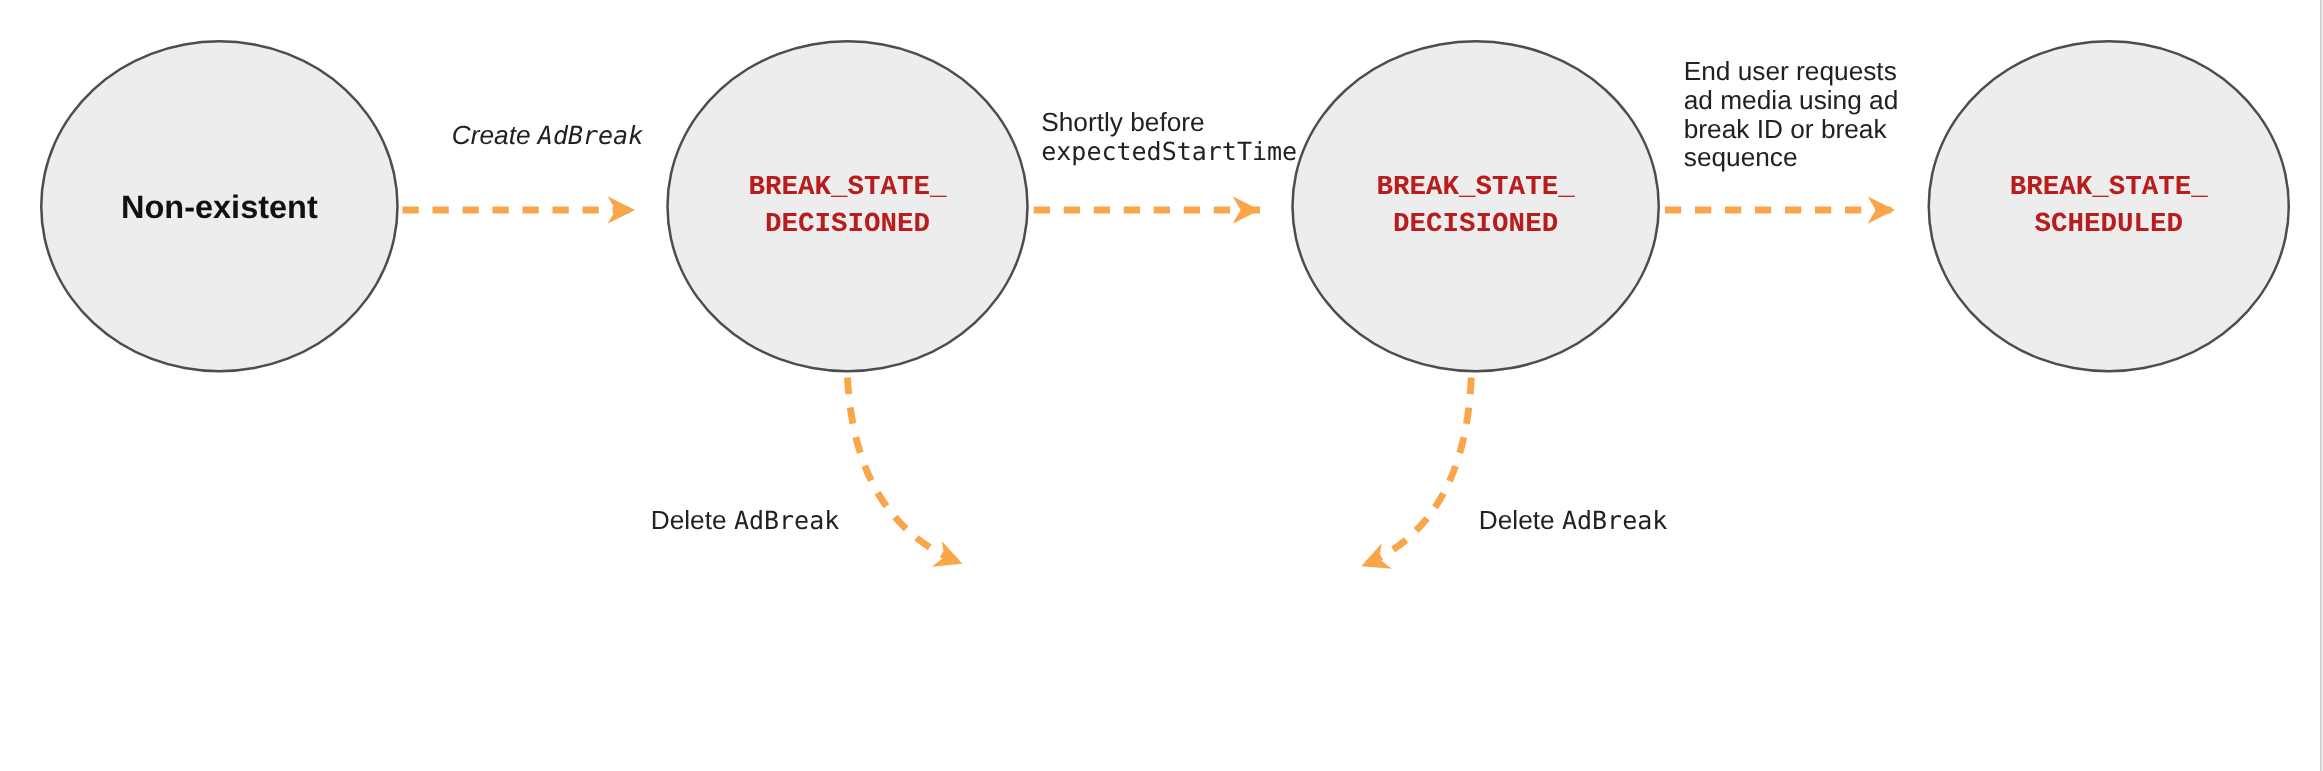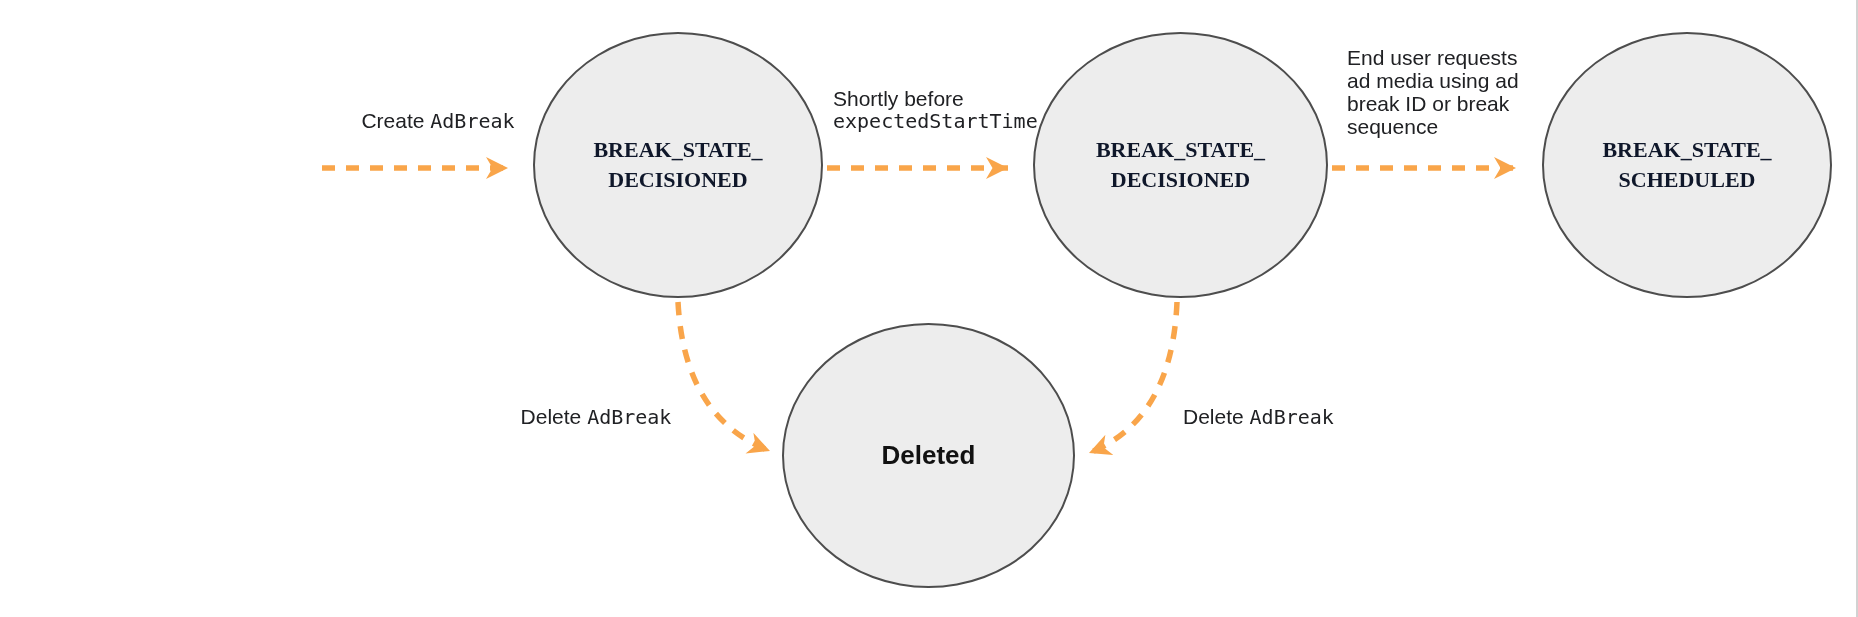--- a/index.html
+++ b/index.html
@@ -22,22 +22,22 @@
     display:flex;flex-direction:column;
     align-items:center;justify-content:center;
     text-align:center;
     box-sizing:border-box;
   }
   .node .plain-label{
     font-size:26px;font-weight:bold;color:#111111;
     font-family:"Liberation Sans", sans-serif;
   }
   .node .code-label{
-    font-size:22px;font-weight:bold;color:#0f172a;
-    font-family:Liberation Serif, serif;
+    font-size:22px;font-weight:bold;color:#b91c1c;
+    font-family:Liberation Mono, monospace;
     line-height:30px;white-space:nowrap;
   }
   .edge-label{
     position:absolute;
     font-size:21px;line-height:23px;color:#202124;
     white-space:nowrap;
   }
   .edge-label .code{
     font-family:"DejaVu Sans Mono", monospace;
     font-size:20px;
@@ -55,41 +55,41 @@
         <path d="M0,0 L22,11 L0,22 L6.5,11 Z" fill="#f9a54a"></path>
       </marker>
     </defs>
     <path d="M322,168 H508" fill="none" stroke="#f9a54a" stroke-width="5.5" stroke-dasharray="13 11" marker-end="url(#ah)"></path>
     <path d="M827,168 H1008" fill="none" stroke="#f9a54a" stroke-width="5.5" stroke-dasharray="13 11" marker-end="url(#ah)"></path>
     <path d="M1332,168 H1516" fill="none" stroke="#f9a54a" stroke-width="5.5" stroke-dasharray="13 11" marker-end="url(#ah)"></path>
     <path d="M678,302 Q684,418 770,451" fill="none" stroke="#f9a54a" stroke-width="5.5" stroke-dasharray="13 11" marker-end="url(#ah)"></path>
     <path d="M1177,302 Q1172,420 1089,453" fill="none" stroke="#f9a54a" stroke-width="5.5" stroke-dasharray="13 11" marker-end="url(#ah)"></path>
   </svg>
 
+  <div class="node" style="left:32px;top:32px;width:287px;height:266px;">
+    <span class="plain-label">Non-existent</span>
+  </div>
 
   <div class="node" style="left:533px;top:32px;width:290px;height:266px;">
     <span class="code-label">BREAK_STATE_</span>
     <span class="code-label">DECISIONED</span>
   </div>
 
   <div class="node" style="left:1033px;top:32px;width:295px;height:266px;">
     <span class="code-label">BREAK_STATE_</span>
     <span class="code-label">DECISIONED</span>
   </div>
 
   <div class="node" style="left:1542px;top:32px;width:290px;height:266px;">
     <span class="code-label">BREAK_STATE_</span>
     <span class="code-label">SCHEDULED</span>
   </div>
 
-  <div class="node" style="left:782px;top:323px;width:293px;height:265px;">
-    <span class="plain-label">Deleted</span>
-  </div>
 
-  <div class="edge-label center" style="left:340px;top:109px;width:196px;">
+  <div class="edge-label center" style="left:340px;top:97px;width:196px;font-style:italic;">
     <span>Create </span><span class="code">AdBreak</span>
   </div>
 
   <div class="edge-label" style="left:833px;top:87px;">
     <div>Shortly before</div>
     <div class="code">expectedStartTime</div>
   </div>
 
   <div class="edge-label" style="left:1347px;top:46px;">
     <div>End user requests</div>

